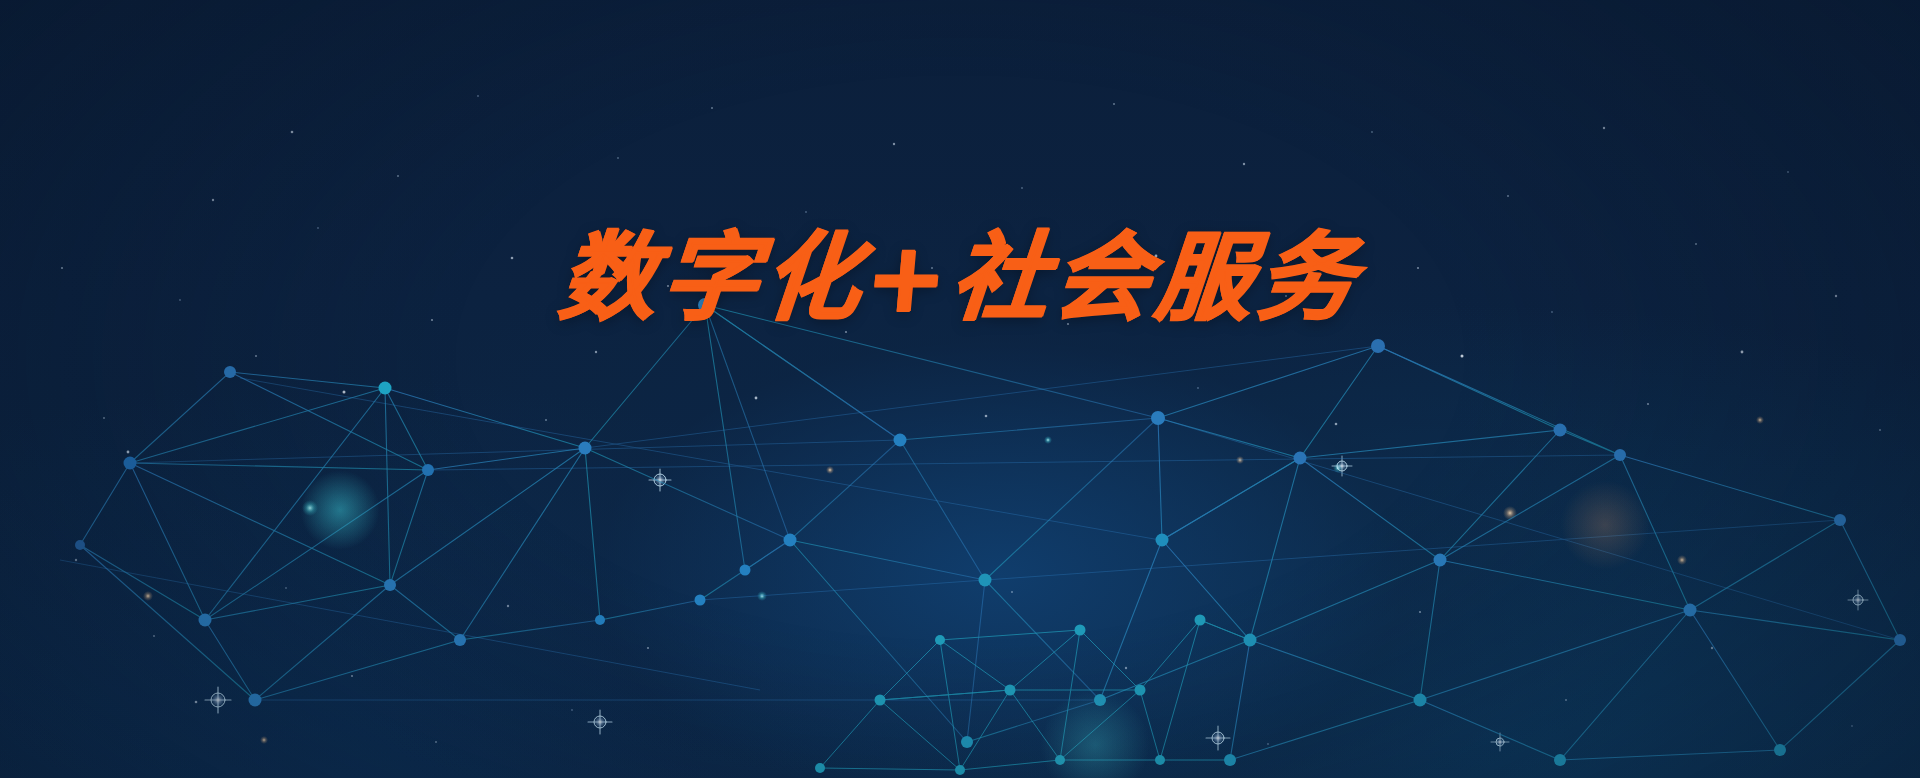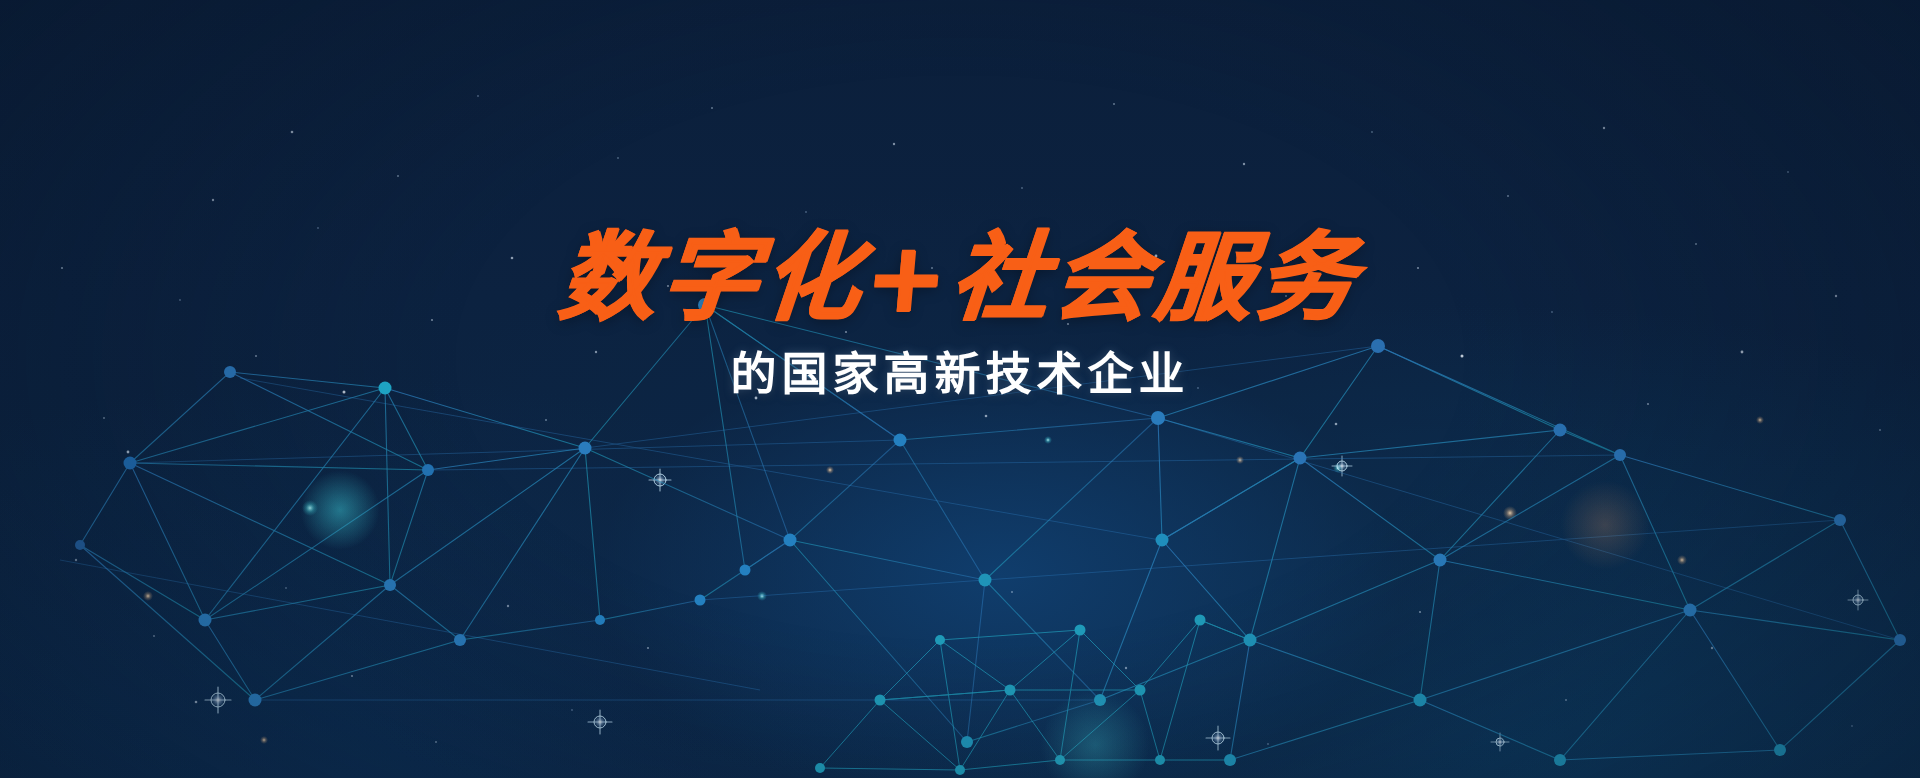--- a/index.html
+++ b/index.html
@@ -396,16 +396,15 @@
   </div>
 
   <div class="glow-spot glow-a"></div>
   <div class="glow-spot glow-b"></div>
   <div class="glow-spot glow-c"></div>
 
   <div class="vignette"></div>
 
   <div class="text-block">
     <h1 class="headline">数字化+社会服务</h1>
-    <p class="subline">的国家高新技术企业</p>
   </div>
 
 </div>
 
 </body></html>

